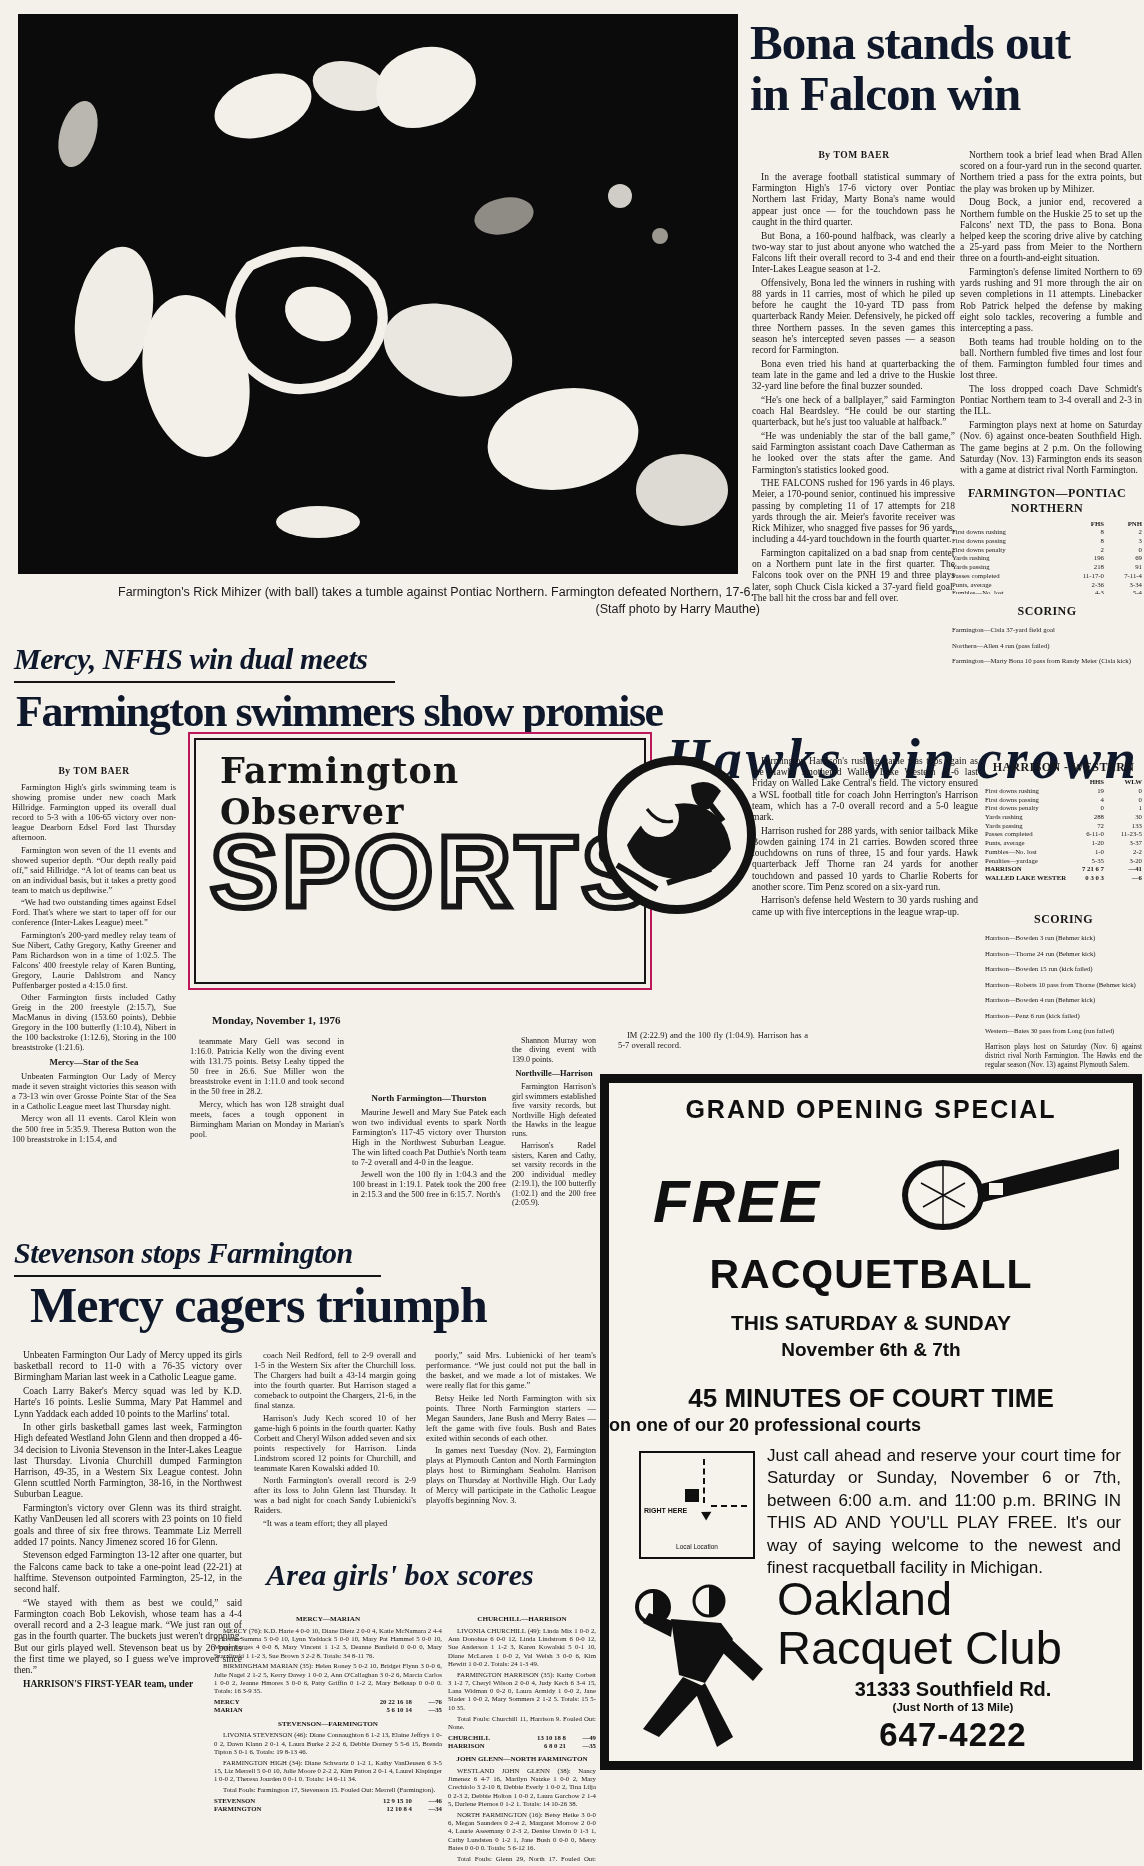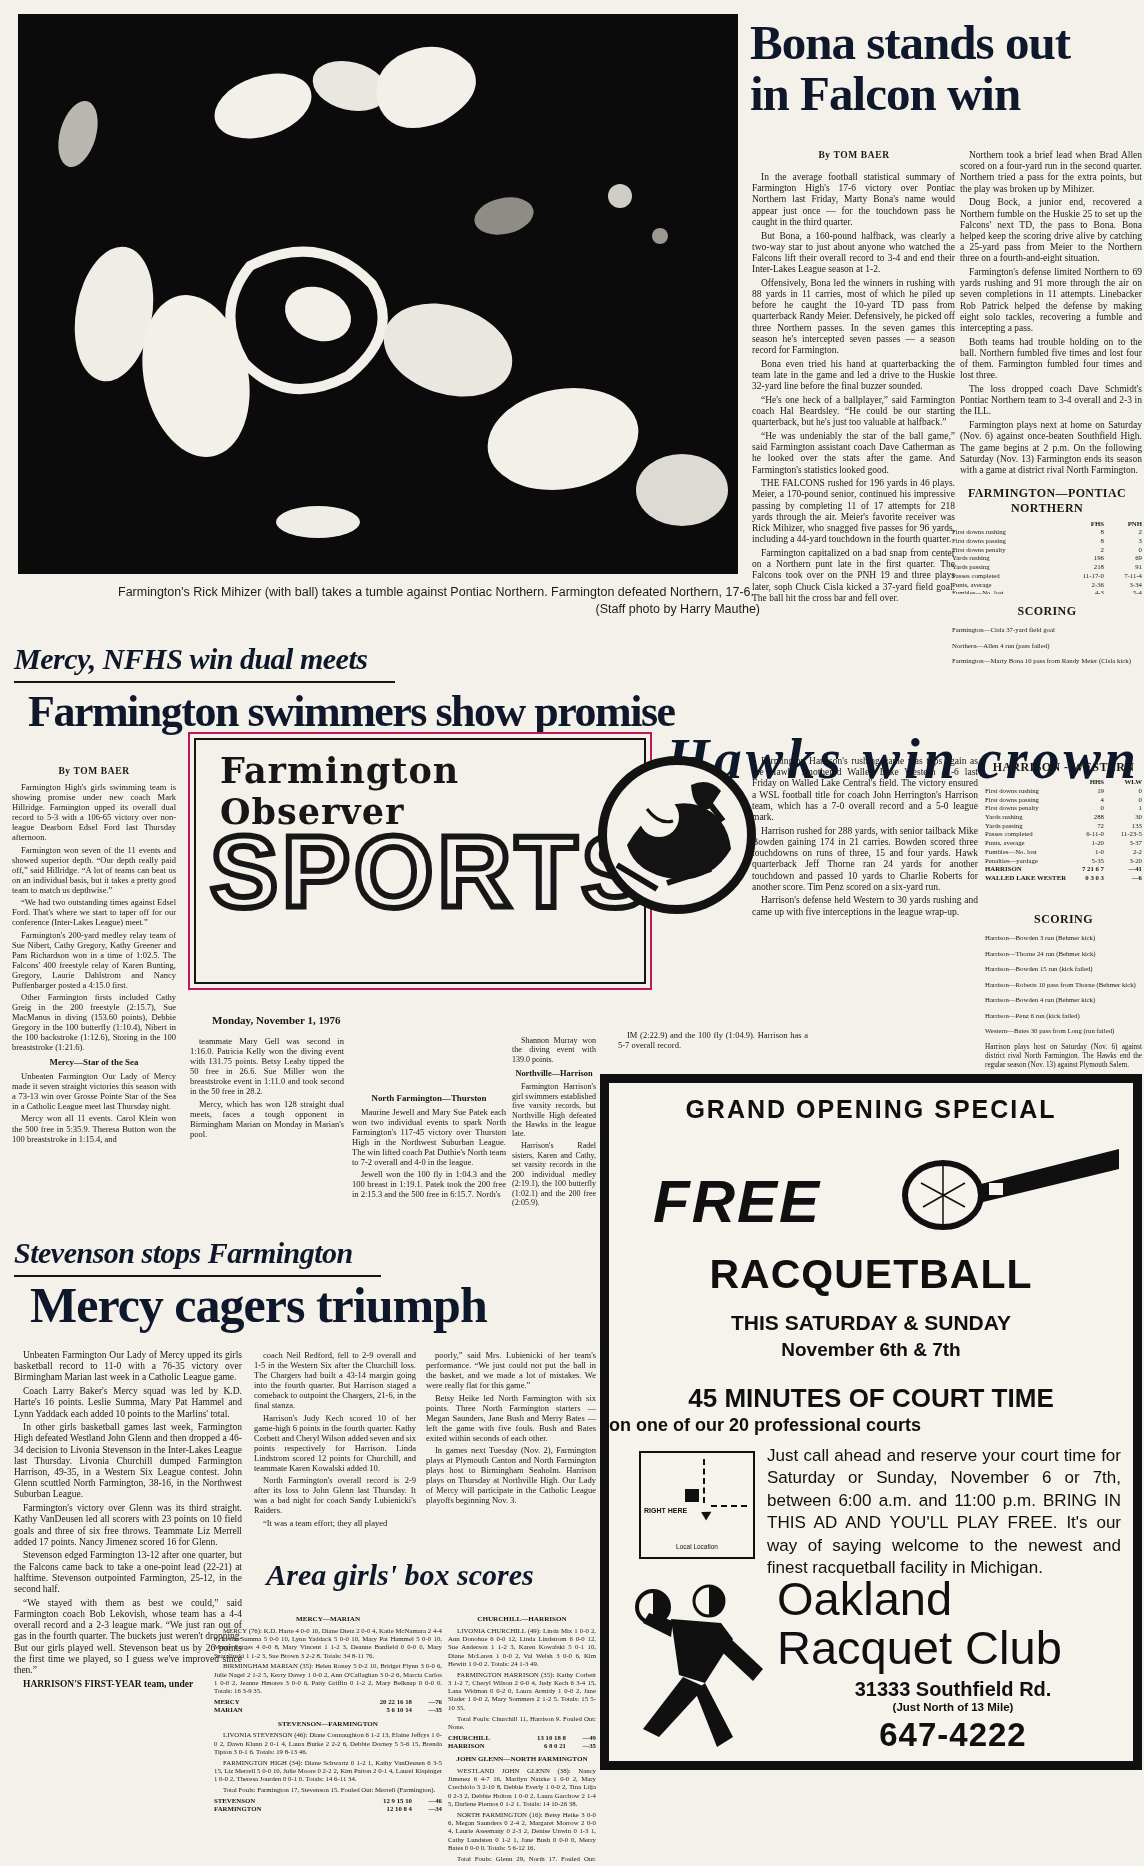--- a/index.html
+++ b/index.html
@@ -11,21 +11,21 @@
            font-size:12.5px;line-height:1.35;color:#1c1c1c;}
   .caption .credit{text-align:right;padding-right:8px;}
   
   .head-serif{font-family:"Liberation Serif",serif;font-weight:bold;color:#0f172a;}
   .bona-head{position:absolute;left:750px;top:18px;width:394px;font-size:49px;line-height:1.04;letter-spacing:-1px;}
   .byline{font-size:9.5px;font-weight:bold;letter-spacing:.6px;text-align:center;}
   .bona-byline{position:absolute;left:756px;top:150px;width:196px;}
   .kicker{font-style:italic;font-weight:bold;font-size:30px;letter-spacing:-.5px;display:inline-block;
           border-bottom:2.5px solid #151515;padding-bottom:5px;padding-right:28px;}
   .kicker1{position:absolute;left:14px;top:642px;}
-  .swim-head{position:absolute;left:28px;top:690px;width:652px;font-size:44px;letter-spacing:-1.5px;line-height:1;}
+  .swim-head{position:absolute;left:16px;top:690px;width:652px;font-size:44px;letter-spacing:-1.5px;line-height:1;}
   .hawks-head{position:absolute;left:662px;top:731px;width:478px;font-size:56px;font-style:italic;
               letter-spacing:4px;text-align:right;line-height:1;}
   .cagers-kicker{position:absolute;left:14px;top:1236px;}
   .cagers-head{position:absolute;left:30px;top:1280px;width:470px;font-size:50px;letter-spacing:-1px;line-height:1;}
   .bs-head{position:absolute;left:200px;top:1558px;width:400px;font-size:30px;font-style:italic;text-align:center;}
   
   .nwcol{position:absolute;overflow:hidden;font-size:9.5px;line-height:1.18;}
   .nwcol .para{margin:0 0 2.5px;text-indent:9px;text-align:justify;}
   .nwcol.sm{font-size:8.5px;line-height:1.18;}
   .nwcol.xs{font-size:6.8px;line-height:1.22;}
@@ -251,21 +251,21 @@
       <p class="para">Mercy, which has won 128 straight dual meets, faces a tough opponent in Birmingham Marian on Monday in Marian's pool.</p>
     </div>
   <div class="nwcol sm" style="left:352px;top:1036px;width:154px;height:198px;padding-top:52px;box-sizing:border-box;">
       <h4 class="colhead">North Farmington—Thurston</h4>
       <p class="para">Maurine Jewell and Mary Sue Patek each won two individual events to spark North Farmington's 117-45 victory over Thurston High in the Northwest Suburban League. The win lifted coach Pat Duthie's North team to 7-2 overall and 4-0 in the league.</p>
       <p class="para">Jewell won the 100 fly in 1:04.3 and the 100 breast in 1:19.1. Patek took the 200 free in 2:15.3 and the 500 free in 6:15.7. North's</p>
     </div>
   <div class="nwcol sm" style="left:512px;top:1036px;width:84px;height:198px;font-size:8px;">
       <p class="para">Shannon Murray won the diving event with 139.0 points.</p>
       <h4 class="colhead">Northville—Harrison</h4>
-      <p class="para">Farmington Harrison's girl swimmers established five varsity records, but Northville High defeated the Hawks in the league late.</p>
+      <p class="para">Farmington Harrison's girl swimmers established five varsity records, but Northville High defeated the Hawks in the league runs.</p>
       <p class="para">Harrison's Radel sisters, Karen and Cathy, set varsity records in the 200 individual medley (2:19.1), the 100 butterfly (1:02.1) and the 200 free (2:05.9).</p>
     </div>
   <div class="nwcol sm" style="left:618px;top:1030px;width:190px;height:42px;">
       <p class="para">IM (2:22.9) and the 100 fly (1:04.9). Harrison has a 5-7 overall record.</p>
     </div>
 
   <div class="nwcol" style="left:752px;top:756px;width:226px;height:274px;">
       <p class="para">Farmington Harrison's rushing game was tops again as the Hawks smothered Walled Lake Western 41-6 last Friday on Walled Lake Central's field. The victory ensured a WSL football title for coach John Herrington's Harrison team, which has a 7-0 overall record and a 5-0 league mark.</p>
       <p class="para">Harrison rushed for 288 yards, with senior tailback Mike Bowden gaining 174 in 21 carries. Bowden scored three touchdowns on runs of three, 15 and four yards. Hawk quarterback Jeff Thorne ran 24 yards for another touchdown and passed 10 yards to Charlie Roberts for another score. Tim Penz scored on a six-yard run.</p>
       <p class="para">Harrison's defense held Western to 30 yards rushing and came up with five interceptions in the league wrap-up.</p>

